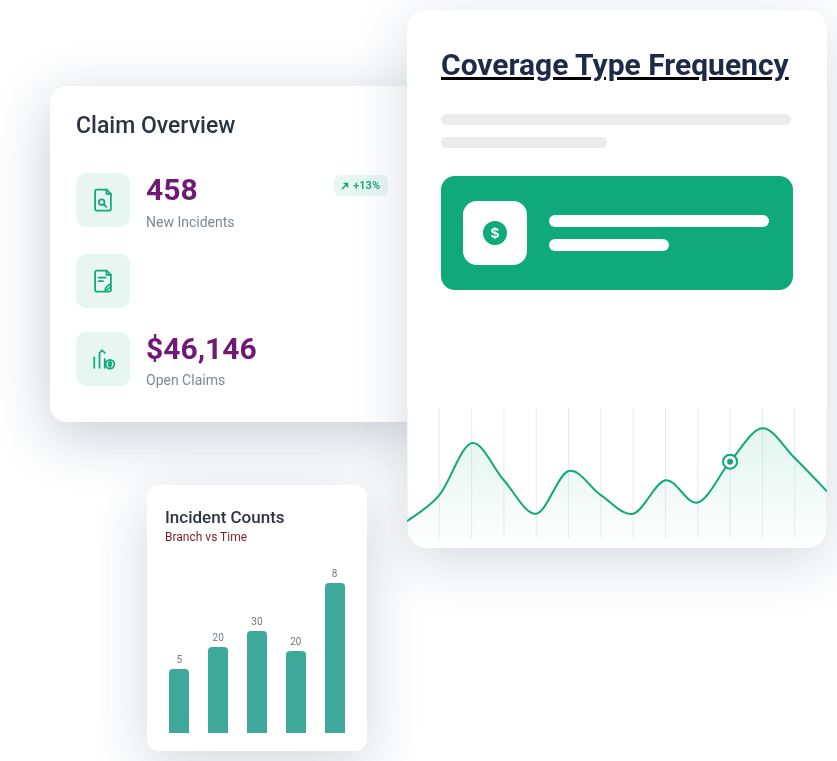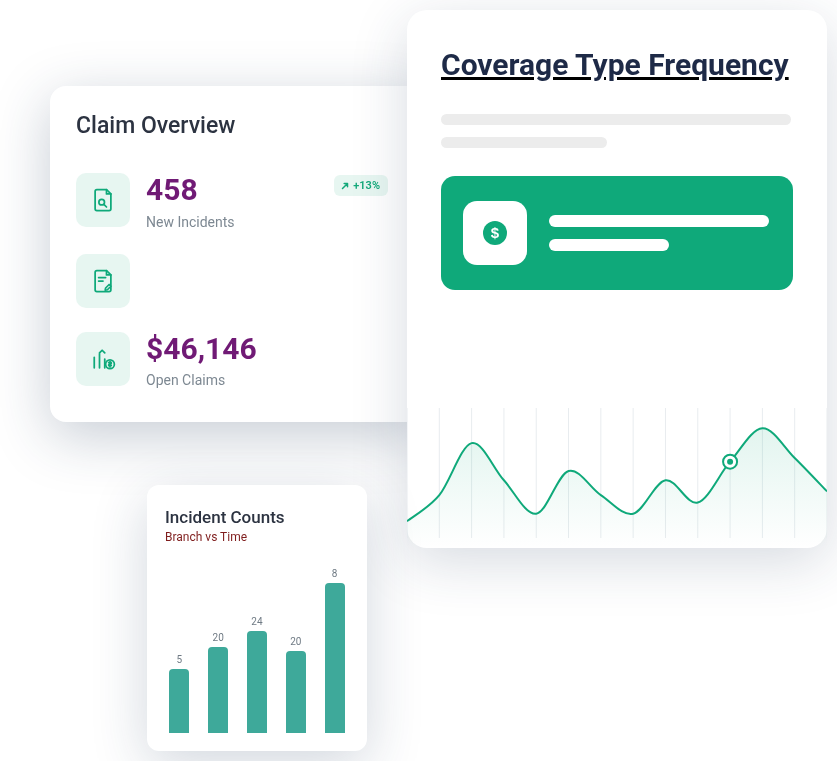--- a/index.html
+++ b/index.html
@@ -289,21 +289,21 @@
   <div class="bars-wrap" id="bars-wrap">
       <div class="bar-col">
         <div class="bar-label">5</div>
         <div class="bar" style="height: 64px;"></div>
       </div>
       <div class="bar-col">
         <div class="bar-label">20</div>
         <div class="bar" style="height: 86px;"></div>
       </div>
       <div class="bar-col">
-        <div class="bar-label">24</div>
+        <div class="bar-label">30</div>
         <div class="bar" style="height: 102px;"></div>
       </div>
       <div class="bar-col">
         <div class="bar-label">20</div>
         <div class="bar" style="height: 82px;"></div>
       </div>
       <div class="bar-col">
         <div class="bar-label">8</div>
         <div class="bar" style="height: 150px;"></div>
       </div>

